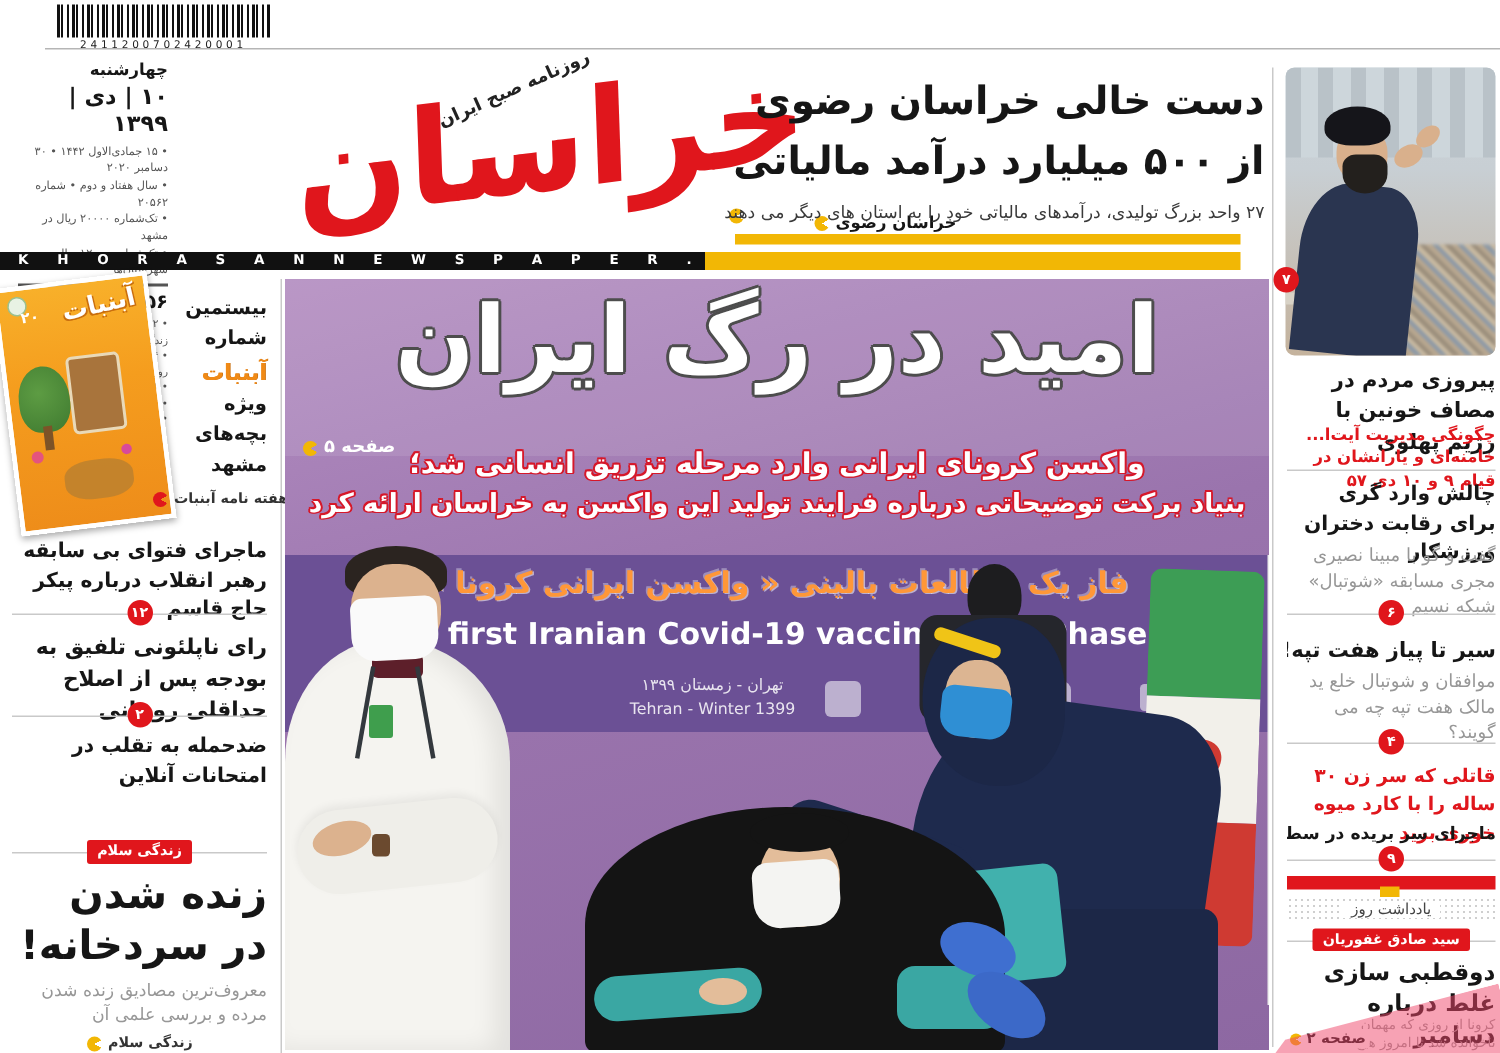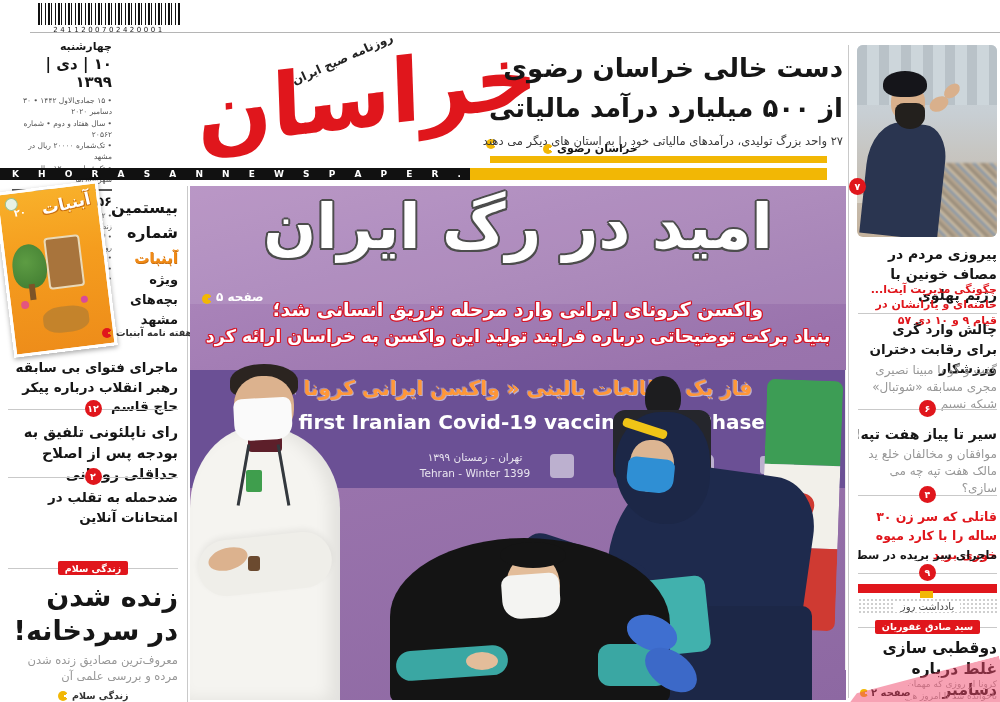--- a/index.html
+++ b/index.html
@@ -7,21 +7,21 @@
   html,body{background:#fff}
   body{font-family:"DejaVu Sans","Liberation Sans",sans-serif;color:#161616}
   #page{position:relative;width:1000px;height:702px;background:#fff;overflow:hidden}
   .abs{position:absolute}
   .rtl{direction:rtl;text-align:right}
   .b{font-weight:bold}
   .nw{white-space:nowrap}
   .pac{display:inline-block;width:10px;height:10px;border-radius:50%;flex:none}
   .pac-y{background:conic-gradient(from 120deg,var(--yellow) 0 300deg,transparent 0)}
   .pac-r{background:conic-gradient(from 120deg,var(--red) 0 300deg,transparent 0)}
-  .badge-row{display:flex;align-items:center;justify-content:center}
+  .badge-row{display:flex;justify-content:center}
   .badge-row .ln{position:absolute;left:0;right:0;top:50%;height:1px;background:#c9c9c9}
   .badge{position:relative;width:17px;height:17px;border-radius:50%;background:var(--red);color:#fff;
          font-size:9.5px;font-weight:bold;display:flex;align-items:center;justify-content:center}
   .tiny{font-size:7.5px;color:#555;line-height:1.5}
   .tiny::before{content:"• "}
   .redlabel{background:var(--red);color:#fff;font-size:9.5px;font-weight:bold;padding:1.5px 7px;border-radius:2px}
   .outline-dark{color:#fff;text-shadow:2px 0 #4d4d4d,-2px 0 #4d4d4d,0 2px #4d4d4d,0 -2px #4d4d4d,
     1.5px 1.5px #4d4d4d,-1.5px 1.5px #4d4d4d,1.5px -1.5px #4d4d4d,-1.5px -1.5px #4d4d4d}
   .outline-red{color:#fff;text-shadow:1.3px 0 #d6182a,-1.3px 0 #d6182a,0 1.3px #d6182a,0 -1.3px #d6182a,
     1px 1px #d6182a,-1px 1px #d6182a,1px -1px #d6182a,-1px -1px #d6182a}
@@ -89,21 +89,21 @@
     <div class="abs b" style="left:14px;top:14px;font-size:10px;color:#fff">۲۰</div>
     <div class="abs b" style="right:6px;top:6px;font-size:17px;color:#fff;transform:rotate(-6deg);text-shadow:1px 1px 0 #c96e0e,-1px 1px 0 #c96e0e">آبنبات</div>
     <div class="abs" style="left:40px;top:48px;width:36px;height:52px;background:#a8743c;border-radius:4px;border:2px solid #e9d9b8"></div>
     <div class="abs" style="left:6px;top:52px;width:34px;height:44px;background:radial-gradient(circle at 40% 40%,#5d9c43,#3f7a30);border-radius:50% 50% 40% 40%"></div>
     <div class="abs" style="left:20px;top:92px;width:6px;height:16px;background:#7d5327"></div>
     <div class="abs" style="left:10px;top:108px;width:8px;height:8px;border-radius:50%;background:#e4547e"></div>
     <div class="abs" style="left:70px;top:110px;width:7px;height:7px;border-radius:50%;background:#d84a9a"></div>
     <div class="abs" style="left:30px;top:118px;width:46px;height:26px;background:#b97f2f;border-radius:40%;opacity:.8"></div>
   </div>
   <div class="abs rtl" style="left:112px;top:196px;width:66px">
-    <div class="b" style="font-size:16px;line-height:1.55">بیستمین شماره</div>
+    <div class="b" style="font-size:13px;line-height:1.55">بیستمین شماره</div>
     <div class="b" style="font-size:15px;color:#f08a16;margin:3px 0;text-shadow:.5px .5px 0 #c96e0e">آبنبات</div>
     <div class="b" style="font-size:13px;line-height:1.55">ویژه بچه‌های مشهد</div>
   </div>
   <div class="abs" style="left:102px;top:327px;display:flex;align-items:center;gap:4px">
     <span class="pac pac-r"></span>
     <span class="b" style="font-size:9.5px;color:#333">هفته نامه آبنبات</span>
   </div>
 
   <div class="abs rtl si-title" style="left:8px;top:358px;width:170px;font-size:13.5px">ماجرای فتوای بی سابقه رهبر انقلاب درباره پیکر حاج قاسم</div>
   <div class="abs badge-row" style="left:8px;top:400px;width:170px;height:17px">
@@ -216,21 +216,21 @@
   <div class="abs rtl b" style="left:858px;top:282px;width:139px;font-size:11px;color:var(--red);line-height:1.4">چگونگی مدیریت آیت‌ا... خامنه‌ای و یارانشان در قیام ۹ و ۱۰ دی ۵۷</div>
 
   <div class="abs" style="left:858px;top:313px;width:139px;height:1px;background:#c9c9c9"></div>
   <div class="abs rtl si-title" style="left:858px;top:320px;width:139px;font-size:13.5px">چالش وارد گری برای رقابت دختران ورزشکار</div>
   <div class="abs rtl si-sub" style="left:858px;top:362px;width:139px;font-size:12px">گفت و گو با مبینا نصیری مجری مسابقه «شوتبال» شبکه نسیم</div>
   <div class="abs badge-row" style="left:858px;top:400px;width:139px;height:17px">
     <span class="ln"></span>
     <span class="badge">۶</span>
   </div>
   <div class="abs rtl si-title nw" style="left:858px;top:424px;width:139px;font-size:14px;overflow:hidden">سیر تا پیاز هفت تپه!</div>
-  <div class="abs rtl si-sub" style="left:858px;top:446px;width:139px;font-size:12px">موافقان و مخالفان خلع ید مالک هفت تپه چه می سازی؟</div>
+  <div class="abs rtl si-sub" style="left:858px;top:446px;width:139px;font-size:12px">موافقان و شوتبال خلع ید مالک هفت تپه چه می گویند؟</div>
   <div class="abs badge-row" style="left:858px;top:486px;width:139px;height:17px">
     <span class="ln"></span>
     <span class="badge">۴</span>
   </div>
   <div class="abs rtl b" style="left:858px;top:508px;width:139px;font-size:12.5px;color:var(--red);line-height:1.5">قاتلی که سر زن ۳۰ ساله را با کارد میوه خوری برید</div>
   <div class="abs rtl si-title nw" style="left:858px;top:547px;width:139px;font-size:11.5px;overflow:hidden">ماجرای سر بریده در سطل زباله!</div>
   <div class="abs badge-row" style="left:858px;top:564px;width:139px;height:17px">
     <span class="ln"></span>
     <span class="badge">۹</span>
   </div>

